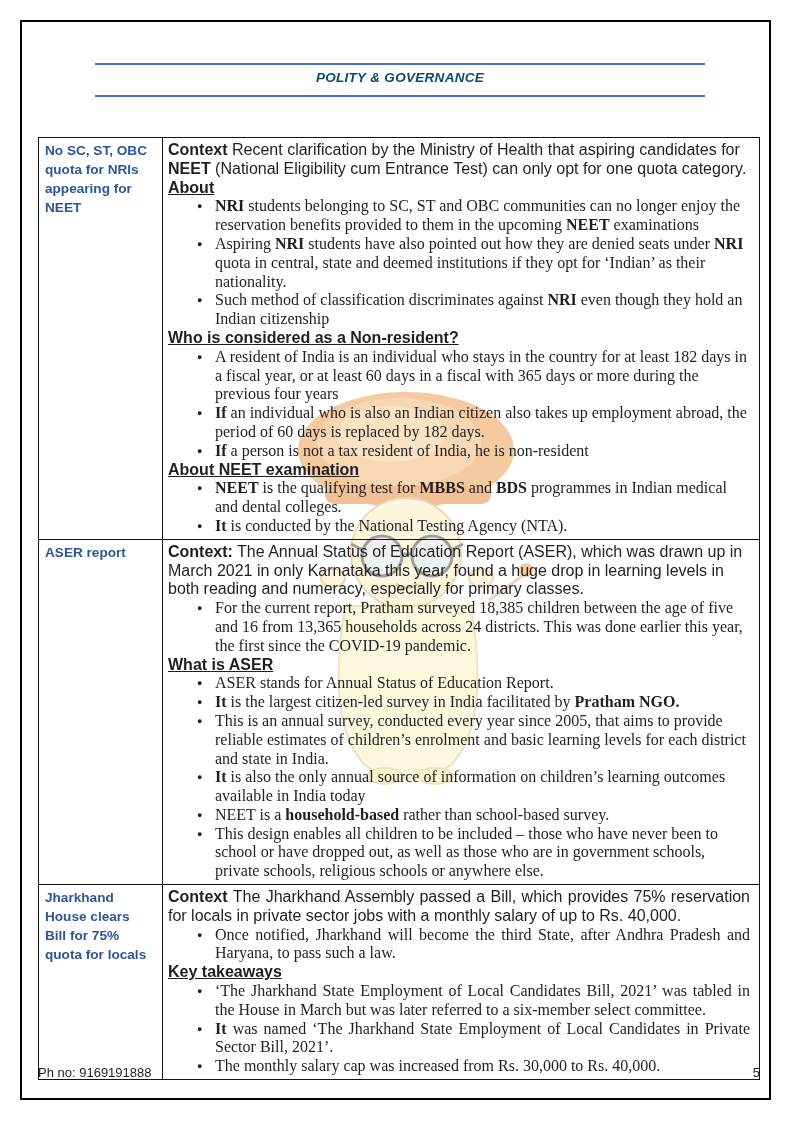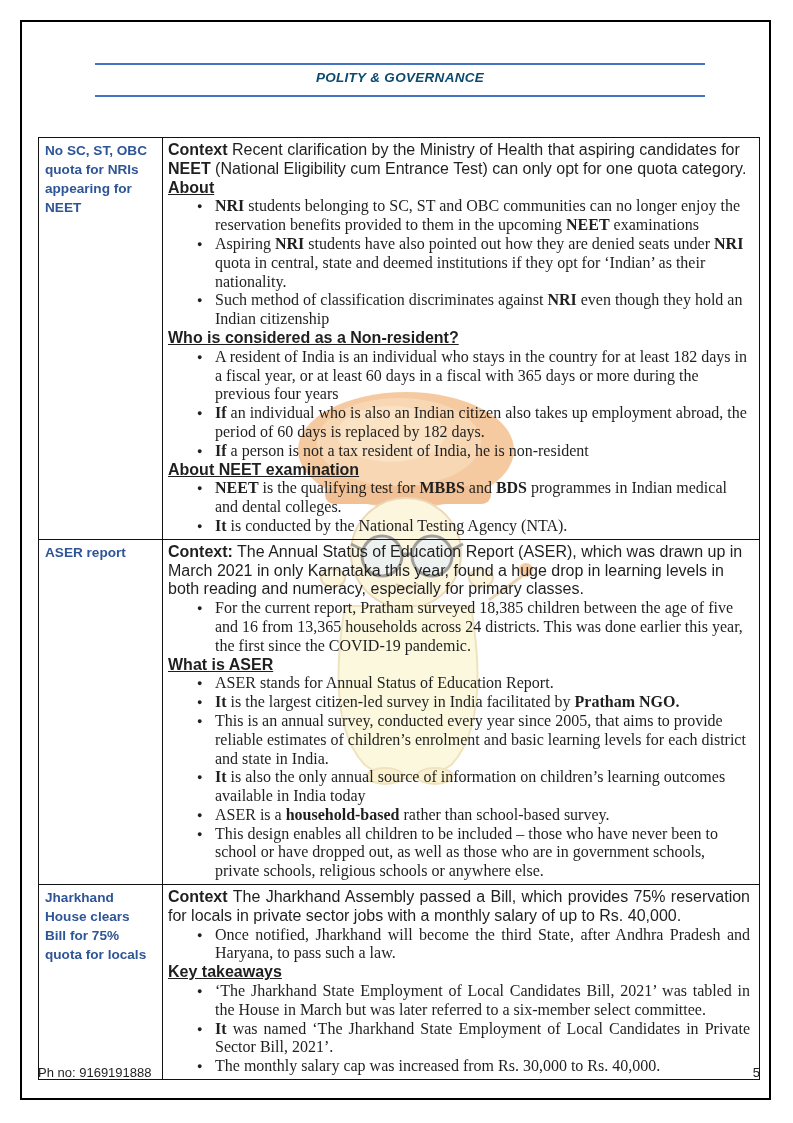--- a/index.html
+++ b/index.html
@@ -112,21 +112,21 @@
             <p class="para"><strong>Context:</strong><span> The Annual Status of Education Report (ASER), which was drawn up in March 2021 in only Karnataka this year, found a huge drop in learning levels in both reading and numeracy, especially for primary classes.</span></p>
             <ul class="bullets">
               <li><span>For the current report, Pratham surveyed 18,385 children between the age of five and 16 from 13,365 households across 24 districts. This was done earlier this year, the first since the COVID-19 pandemic.</span></li>
             </ul>
             <p class="subhead"><strong>What is ASER</strong></p>
             <ul class="bullets">
               <li><span>ASER stands for Annual Status of Education Report.</span></li>
               <li><strong>It</strong><span> is the largest citizen-led survey in India facilitated by </span><strong>Pratham NGO.</strong></li>
               <li><span>This is an annual survey, conducted every year since 2005,  that aims to provide reliable estimates of children’s enrolment and basic learning levels for each district and state in India.</span></li>
               <li><strong>It</strong><span> is also the only annual source of information on children’s learning outcomes available in India today</span></li>
-              <li><span>ASER is a </span><strong>household-based</strong><span> rather than school-based survey.</span></li>
+              <li><span>NEET is a </span><strong>household-based</strong><span> rather than school-based survey.</span></li>
               <li><span>This design enables all children to be included – those who have never been to school or have dropped out, as well as those who are in government schools, private schools, religious schools or anywhere else.</span></li>
             </ul>
           </td>
         </tr>
         <tr>
           <td class="topic-cell">
             <div>Jharkhand House clears Bill for 75% quota for locals</div>
           </td>
           <td class="content-cell">
             <p class="para"><strong>Context </strong><span>The Jharkhand Assembly passed a Bill, which provides 75% reservation for locals in private sector jobs with a monthly salary of up to Rs. 40,000.</span></p>

